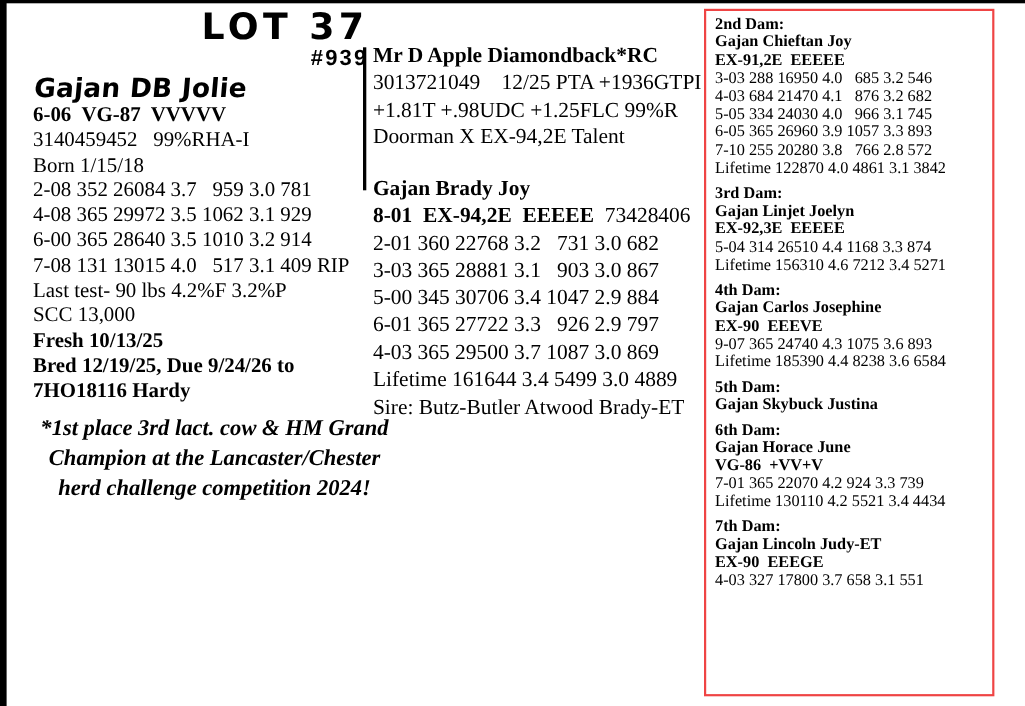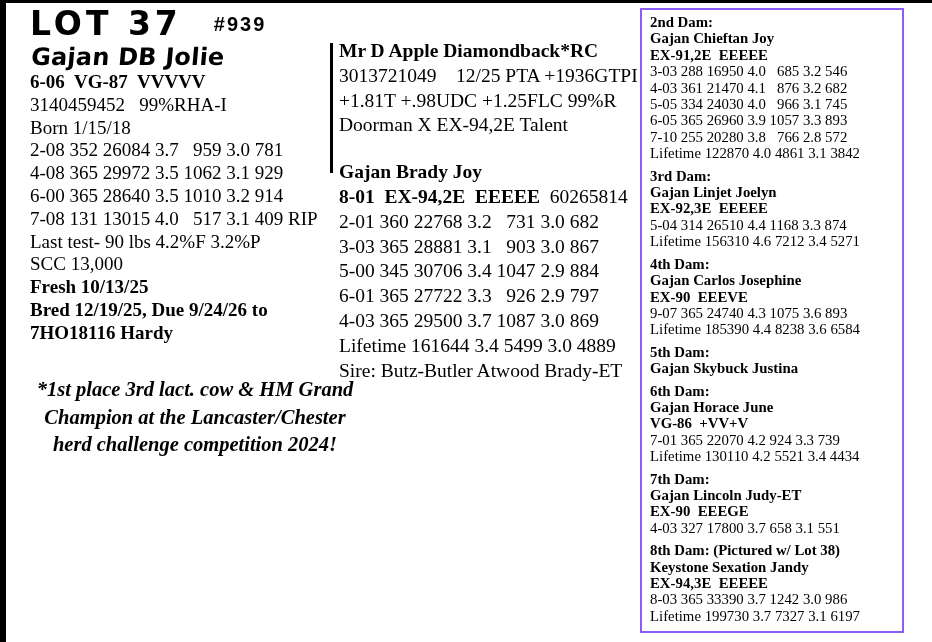--- a/index.html
+++ b/index.html
@@ -6,21 +6,21 @@
   body{
     width:932px;height:642px;position:relative;overflow:hidden;
     background:#ffffff;color:#000;
     font-family:"Liberation Serif", serif;
   }
   .edge-left{position:absolute;left:0;top:0;width:6px;height:642px;background:#000;}
   .edge-top{position:absolute;left:0;top:0;width:932px;height:3px;background:#000;}
 
   
   .col-left{position:absolute;left:30px;top:6px;width:305px;}
-  .lot-row{display:flex;align-items:center;}
+  .lot-row{display:flex;align-items:flex-end;flex-direction:column;}
   .lot-title{
     font-family:"DejaVu Sans", sans-serif;font-weight:bold;font-size:33px;
     letter-spacing:4px;line-height:36px;
   }
   .lot-number{
     font-family:Liberation Sans, sans-serif;font-weight:bold;font-size:20px;
     letter-spacing:2px;margin-left:32px;
   }
   .cow-name{
     font-family:"DejaVu Sans", sans-serif;font-weight:bold;font-size:24px;
@@ -37,21 +37,21 @@
 
   
   .vrule{position:absolute;left:330px;top:43px;width:3px;height:130px;background:#000;}
   .col-mid{position:absolute;left:339px;top:39px;width:300px;}
   .mline{font-size:19.5px;line-height:24.8px;white-space:pre;}
   .mid-gap{height:22px;}
 
   
   .box-right{
     position:absolute;left:640px;top:8px;width:264px;height:625px;
-    border:2px solid #8b5cf6;box-sizing:border-box;
+    border:2px solid #ef4444;box-sizing:border-box;
     padding:4px 4px 0 8px;
   }
   .dam-section{margin-bottom:6px;}
   .dline{font-size:14.8px;line-height:16.4px;white-space:pre;}
 </style>
 </head>
 <body>
 
 <div class="edge-left"></div>
 <div class="edge-top"></div>
@@ -83,38 +83,38 @@
 </div>
 
 <div class="vrule"></div>
 <div class="col-mid">
   <div class="mline b">Mr D Apple Diamondback*RC</div>
   <div class="mline">3013721049    12/25 PTA +1936GTPI</div>
   <div class="mline">+1.81T +.98UDC +1.25FLC 99%R</div>
   <div class="mline">Doorman X EX-94,2E Talent</div>
   <div class="mid-gap"></div>
   <div class="mline b">Gajan Brady Joy</div>
-  <div class="mline"><span class="b">8-01  EX-94,2E  EEEEE</span><span>  60265814</span></div>
+  <div class="mline"><span class="b">8-01  EX-94,2E  EEEEE</span><span>  73428406</span></div>
   <div class="mline">2-01 360 22768 3.2   731 3.0 682</div>
   <div class="mline">3-03 365 28881 3.1   903 3.0 867</div>
   <div class="mline">5-00 345 30706 3.4 1047 2.9 884</div>
   <div class="mline">6-01 365 27722 3.3   926 2.9 797</div>
   <div class="mline">4-03 365 29500 3.7 1087 3.0 869</div>
   <div class="mline">Lifetime 161644 3.4 5499 3.0 4889</div>
   <div class="mline">Sire: Butz-Butler Atwood Brady-ET</div>
 </div>
 
 <div class="box-right">
 
   <div class="dam-section">
     <div class="dline b">2nd Dam:</div>
     <div class="dline b">Gajan Chieftan Joy</div>
     <div class="dline b">EX-91,2E  EEEEE</div>
     <div class="dline">3-03 288 16950 4.0   685 3.2 546</div>
-    <div class="dline">4-03 361 21470 4.1   876 3.2 682</div>
+    <div class="dline">4-03 684 21470 4.1   876 3.2 682</div>
     <div class="dline">5-05 334 24030 4.0   966 3.1 745</div>
     <div class="dline">6-05 365 26960 3.9 1057 3.3 893</div>
     <div class="dline">7-10 255 20280 3.8   766 2.8 572</div>
     <div class="dline">Lifetime 122870 4.0 4861 3.1 3842</div>
   </div>
 
   <div class="dam-section">
     <div class="dline b">3rd Dam:</div>
     <div class="dline b">Gajan Linjet Joelyn</div>
     <div class="dline b">EX-92,3E  EEEEE</div>
@@ -143,21 +143,14 @@
     <div class="dline">Lifetime 130110 4.2 5521 3.4 4434</div>
   </div>
 
   <div class="dam-section">
     <div class="dline b">7th Dam:</div>
     <div class="dline b">Gajan Lincoln Judy-ET</div>
     <div class="dline b">EX-90  EEEGE</div>
     <div class="dline">4-03 327 17800 3.7 658 3.1 551</div>
   </div>
 
-  <div class="dam-section">
-    <div class="dline b">8th Dam: (Pictured w/ Lot 38)</div>
-    <div class="dline b">Keystone Sexation Jandy</div>
-    <div class="dline b">EX-94,3E  EEEEE</div>
-    <div class="dline">8-03 365 33390 3.7 1242 3.0 986</div>
-    <div class="dline">Lifetime 199730 3.7 7327 3.1 6197</div>
-  </div>
 
 </div>
 
 </body></html>

